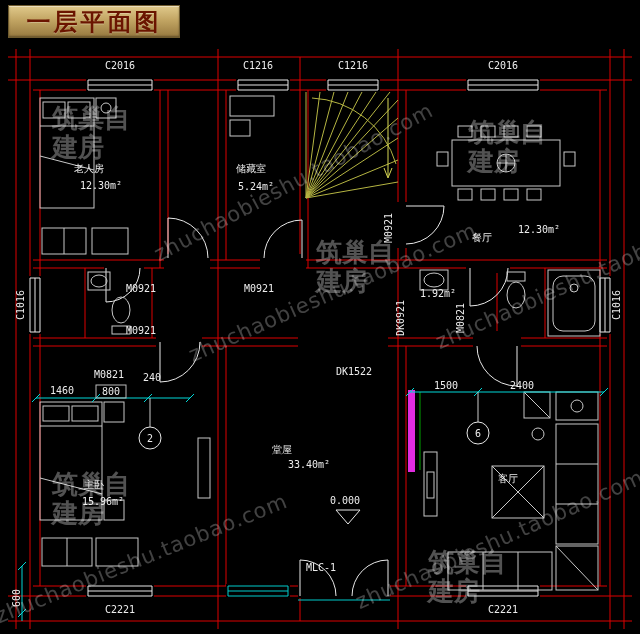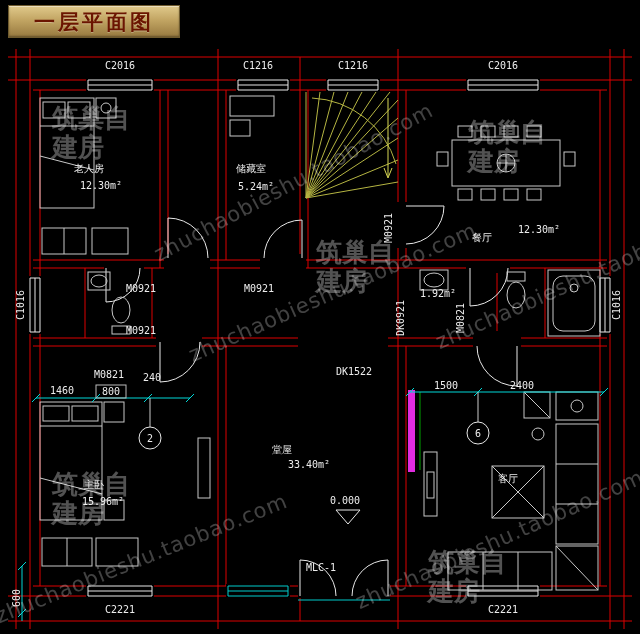--- a/index.html
+++ b/index.html
@@ -3,21 +3,21 @@
 <meta charset="utf-8">
 <style>
   html,body{margin:0;padding:0;background:#000;}
   .stage{position:relative;width:640px;height:634px;background:#000;overflow:hidden;
          font-family:"DejaVu Sans",sans-serif;}
   .stage svg{position:absolute;left:0;top:0;}
   .banner{position:absolute;left:8px;top:5px;width:170px;height:31px;
           background:linear-gradient(180deg,#e0c98b 0%,#c2a563 45%,#97793f 100%);
           border:1px solid #6e5a2e;box-shadow:inset 0 1px 0 rgba(255,255,255,.45), inset 0 -1px 2px rgba(0,0,0,.35);
           display:flex;align-items:center;justify-content:center;
-          color:#6b1500;font-weight:bold;font-size:21px;letter-spacing:3px;
+          color:#6b1500;font-weight:bold;font-size:24px;letter-spacing:3px;
           text-shadow:0 1px 0 rgba(255,255,255,.25);}
   .wm{position:absolute;color:rgba(255,255,255,.26);font-size:21px;letter-spacing:1px;
       white-space:nowrap;transform-origin:left top;pointer-events:none;
       font-family:"DejaVu Sans",sans-serif;}
   .brand{position:absolute;width:88px;color:rgba(255,255,255,.32);font-size:26px;
          font-weight:bold;line-height:1.12;font-family:"DejaVu Serif",serif;
          pointer-events:none;}
   text{fill:#ededed;font-family:"DejaVu Sans Mono",monospace;font-size:10px;}
   text.cn{font-family:"DejaVu Sans",sans-serif;}
 </style>

